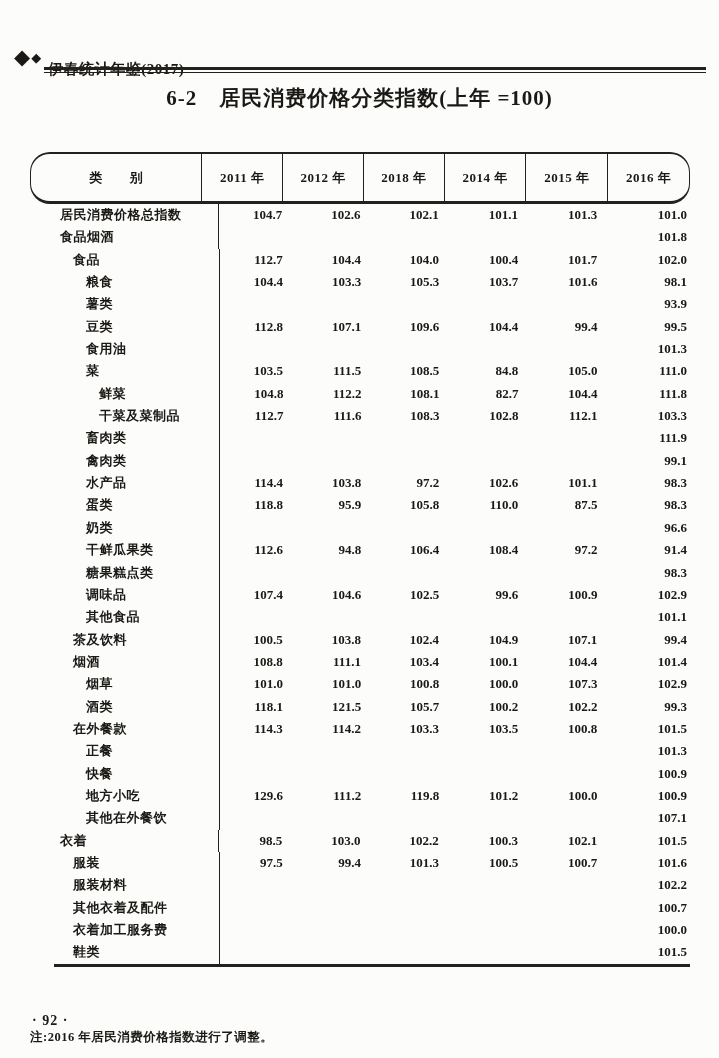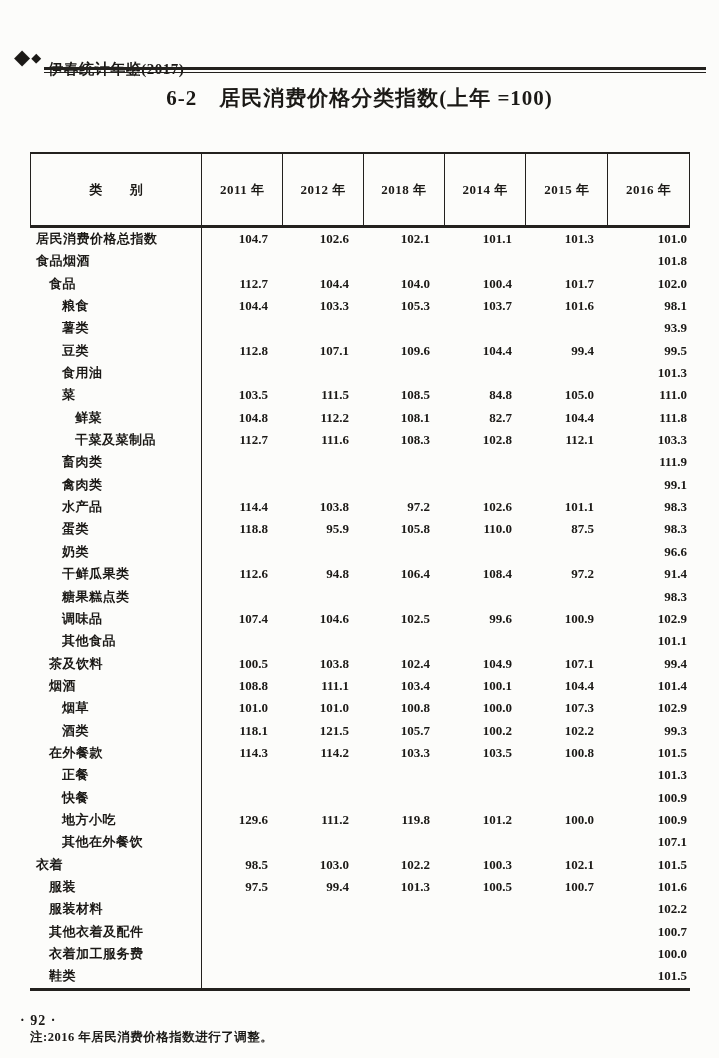--- a/index.html
+++ b/index.html
@@ -18,48 +18,49 @@
     border-top:3px solid #23211e;border-bottom:1px solid #23211e;
   }
   
   .page-title{
     position:absolute;left:0;top:84px;width:719px;text-align:center;
     font-size:21px;font-weight:bold;letter-spacing:1px;
   }
   
   .table{position:absolute;left:30px;top:152px;width:660px;font-size:13px;font-weight:bold;}
   .thead{
-    display:flex;height:76px;box-sizing:border-box;
+    display:flex;height:52px;box-sizing:border-box;
     border-top:2px solid #23211e;border-left:1px solid #23211e;border-right:1px solid #23211e;
     border-bottom:3px solid #23211e;
+    border-radius:20px;
   }
   .th{
     box-sizing:border-box;display:flex;align-items:center;justify-content:center;
     border-right:1px solid #23211e;letter-spacing:0.5px;
   }
   .th:last-child{border-right:none;}
   .th.cat{width:172px;}
   .th.yr{width:81px;}
   .th.yr.w82{width:82px;}
-  .tbody{border-bottom:3px solid #23211e;}
+  .tbody{border-bottom:3px solid #23211e;margin-left:24px;}
   .trow{display:flex;height:22.35px;line-height:22.35px;}
   .tlabel{
     width:172px;box-sizing:border-box;border-right:1px solid #23211e;
     white-space:nowrap;overflow:hidden;letter-spacing:0.5px;
   }
   .indent0{padding-left:6px;}
   .indent1{padding-left:19px;}
   .indent2{padding-left:32px;}
   .indent3{padding-left:45px;}
   .tcell{width:81px;box-sizing:border-box;text-align:right;padding-right:15px;}
   .trow > .tcell:nth-child(5),.trow > .tcell:nth-child(6){width:82px;}
   .tcell.last{width:81px;padding-right:3px;}
   
   .footnote{position:absolute;left:30px;top:1029px;font-size:12.5px;font-weight:bold;letter-spacing:0.5px;}
-  .page-number{position:absolute;left:20px;top:1013px;font-size:14px;font-weight:bold;letter-spacing:1px;}
+  .page-number{position:absolute;left:32px;top:1013px;font-size:14px;font-weight:bold;letter-spacing:1px;}
 </style>
 </head>
 <body>
 
 <div class="page">
 
   <div class="masthead">
     <span class="diamond-lg">◆</span>
     <span class="diamond-sm">◆</span>
     <span class="masthead-title">伊春统计年鉴(2017)</span>

